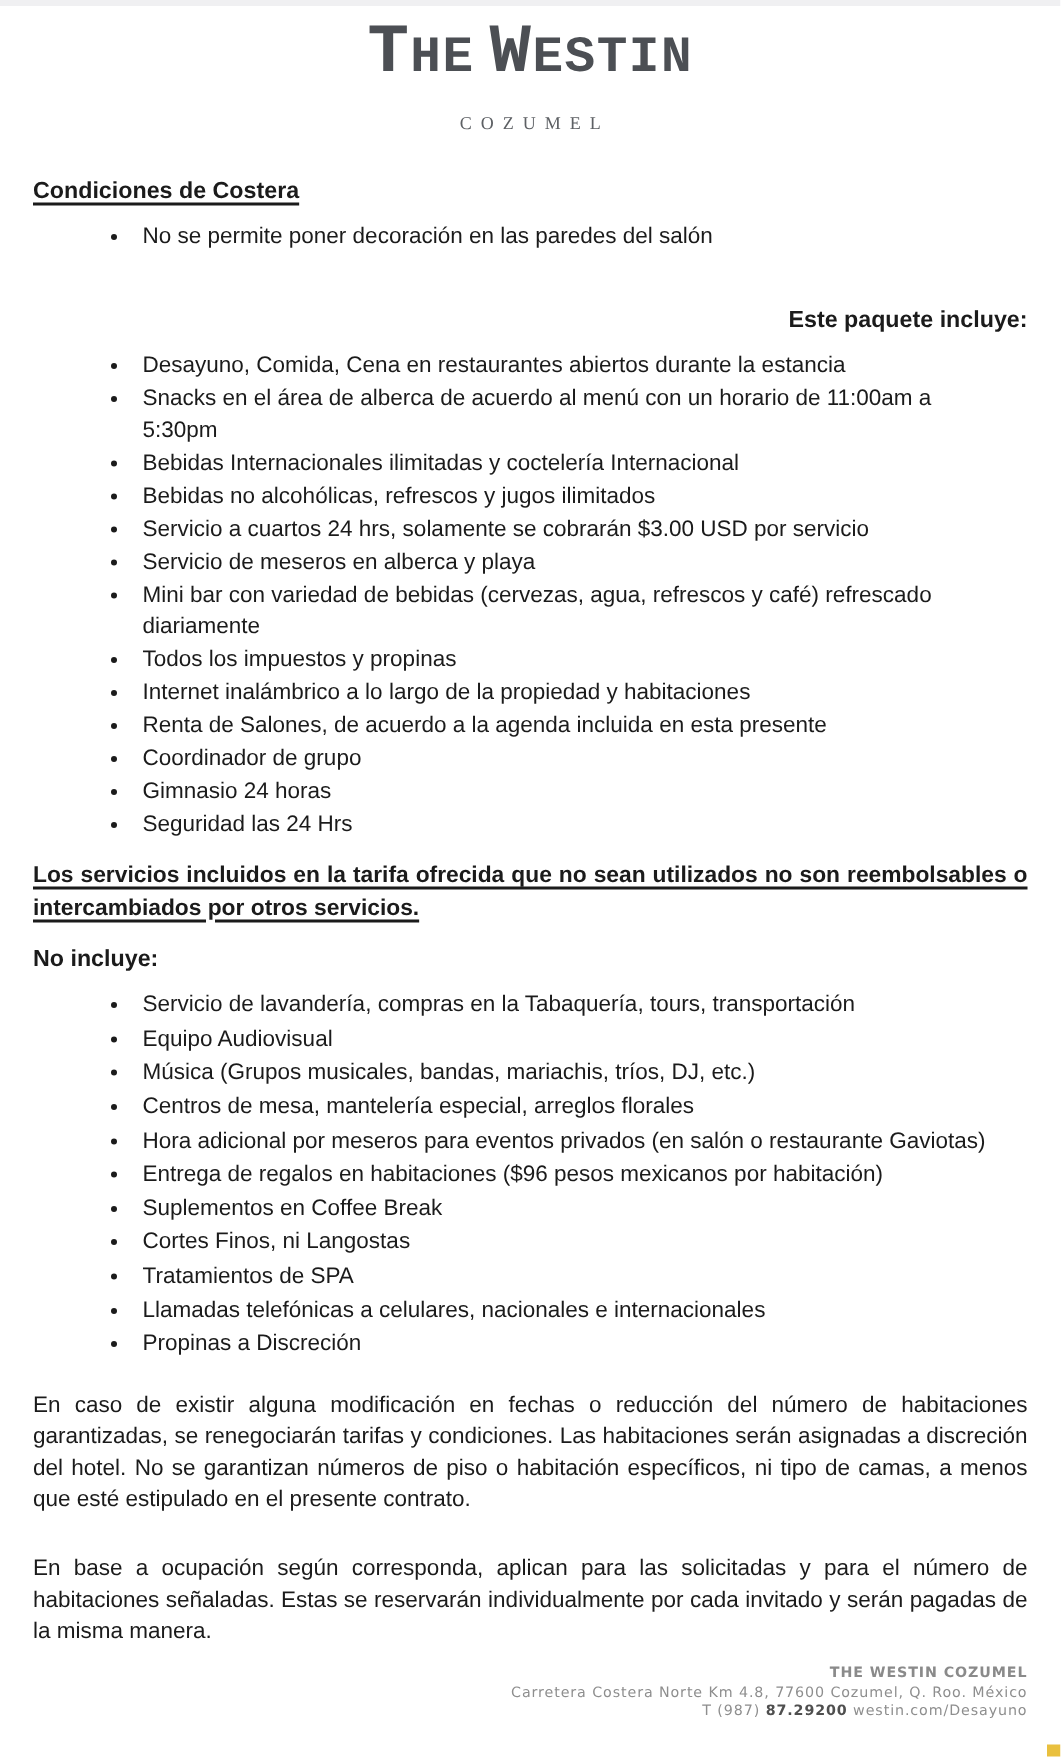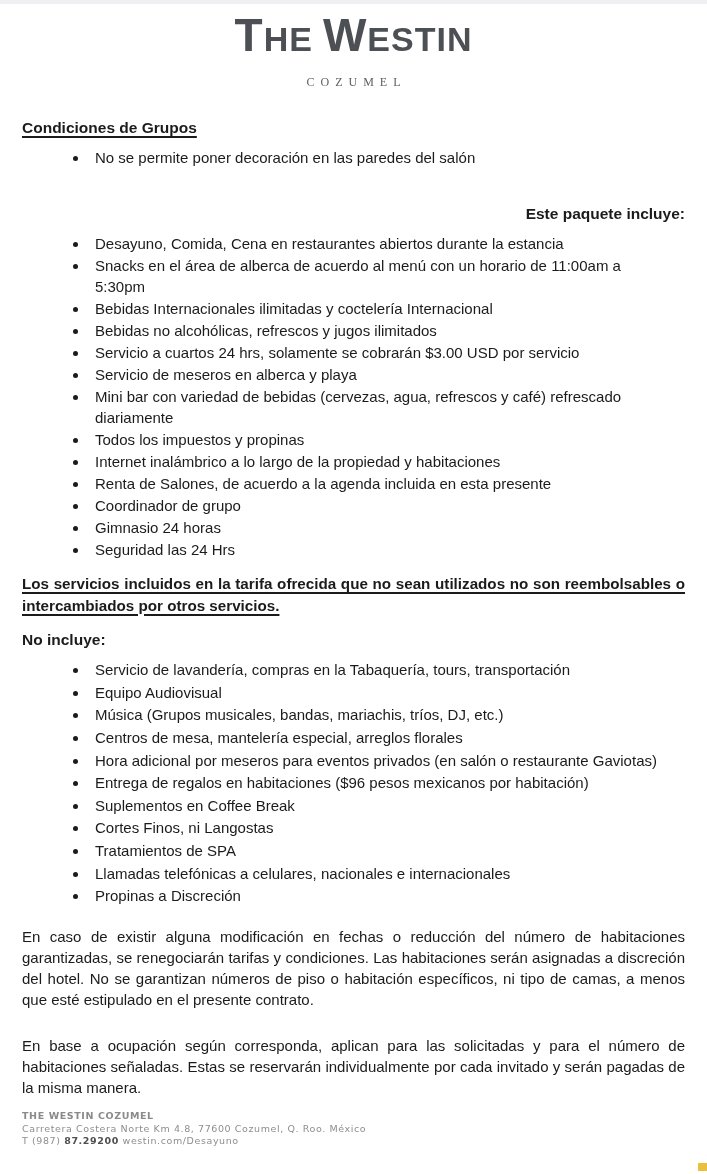--- a/index.html
+++ b/index.html
@@ -19,21 +19,21 @@
     background: #f0f0f2;
   }
   .page {
     padding: 8px 22px 0 22px;
     box-sizing: border-box;
     width: 707px;
   }
   
   .logo-block { text-align: center; margin-top: 4px; }
   .brand {
-    font-family: Liberation Sans, sans-serif;
+    font-family: Liberation Mono, monospace;
     font-weight: 700;
     color: #4c4f54;
     letter-spacing: 1px;
     line-height: 1;
     white-space: nowrap;
   }
   .brand .big   { font-size: 46px; }
   .brand .small { font-size: 34px; }
   .brand .gap   { display: inline-block; width: 10px; }
   .location {
@@ -84,21 +84,21 @@
     font-size: 15px;
     line-height: 21px;
     text-align: justify;
     margin: 0;
   }
   .par-1 { margin-top: 25px; }
   .par-2 { margin-top: 20px; }
   
   .footer {
     margin-top: 12px;
-    text-align: left;
+    text-align: right;
     font-family: "DejaVu Sans", sans-serif;
     font-size: 9.5px;
     line-height: 12.5px;
     color: #8e8e8e;
     letter-spacing: 0.6px;
   }
   .footer .f-line1 { font-weight: 700; color: #8a8a8a; }
   .footer .pre { white-space: pre; }
   .footer .phone { font-weight: 700; color: #4f4f4f; }
   
@@ -116,21 +116,21 @@
 
 <div class="top-strip"></div>
 
 <div class="page">
 
   <div class="logo-block">
     <div class="brand"><span class="big">T</span><span class="small">HE</span><span class="gap"></span><span class="big">W</span><span class="small">ESTIN</span></div>
     <div class="location">COZUMEL</div>
   </div>
 
-  <h2 class="h-bold underlined heading-conditions">Condiciones de Grupos</h2>
+  <h2 class="h-bold underlined heading-conditions">Condiciones de Costera</h2>
 
   <ul class="doc-list conditions-list">
       <li>No se permite poner decoración en las paredes del salón</li>
     </ul>
 
   <h2 class="h-bold heading-includes">Este paquete incluye:</h2>
 
   <ul class="doc-list includes-list">
       <li>Desayuno, Comida, Cena en restaurantes abiertos durante la estancia</li>
       <li>Snacks en el área de alberca de acuerdo al menú con un horario de 11:00am a 5:30pm</li>

